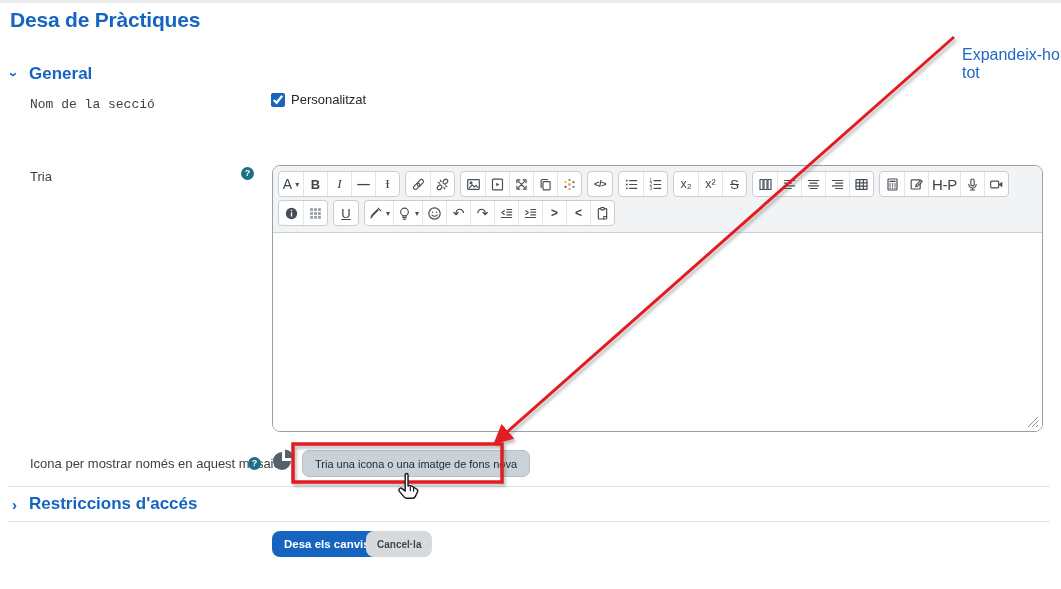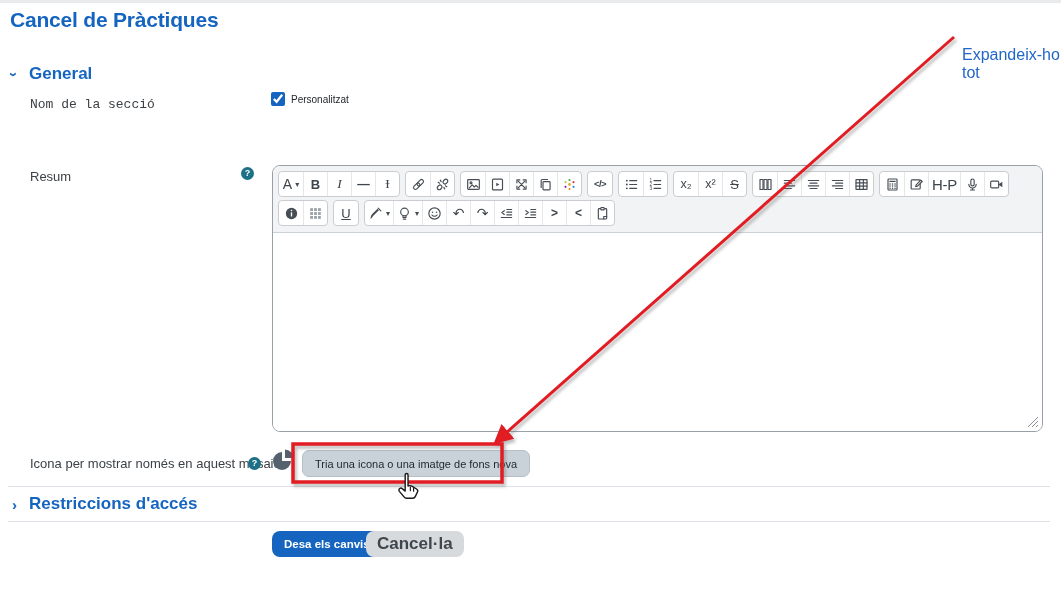--- a/index.html
+++ b/index.html
@@ -21,21 +21,21 @@
   .chev{font-size:15px;font-weight:700;display:inline-block;line-height:1;}
   .chev.down{transform:rotate(90deg);}
 
   .field-label{position:absolute;font-size:13px;color:#3c4146;}
   .lbl-section-name{left:30px;top:97px;font-family:Liberation Mono, monospace;}
   .lbl-summary{left:30px;top:169px;}
   .lbl-icon{left:30px;top:456px;}
 
   .checkbox-row{position:absolute;left:271px;top:92px;display:flex;align-items:center;gap:6px;}
   .checkbox-row input{width:14px;height:14px;margin:0;accent-color:var(--primary,#1565c0);cursor:pointer;}
-  .checkbox-row span{font-size:10px;color:#23282d;}
+  .checkbox-row span{font-size:13px;color:#23282d;}
 
   .name-input{position:absolute;left:272px;top:126px;width:162px;height:24px;border:1px solid #8f959e;
     border-radius:8px;padding:0 10px;font-size:12.5px;color:#4a5158;outline:none;
     font-family:"Liberation Sans",sans-serif;}
 
   .helpdot{position:absolute;width:13px;height:13px;border-radius:50%;background:var(--help-bg,#1c7187);
     color:#fff;font-size:9px;font-weight:700;display:flex;align-items:center;justify-content:center;
     cursor:pointer;line-height:1;}
   .help-summary{left:241px;top:167px;}
   .help-icon-field{left:248px;top:457px;}
@@ -73,50 +73,50 @@
     font-family:"Liberation Sans",sans-serif;display:flex;align-items:center;}
 
   .hr{position:absolute;left:8px;width:1042px;height:0;border-top:1px solid #dee2e6;}
   .hr1{top:486px;}
   .hr2{top:521px;}
 
   .save-btn{position:absolute;left:272px;top:531px;height:26px;padding:0 12px;border:none;border-radius:8px;
     background:var(--save,#1565c0);color:#fff;font-size:11.5px;font-weight:700;cursor:pointer;
     font-family:"Liberation Sans",sans-serif;}
   .cancel-btn{position:absolute;left:366px;top:531px;height:26px;padding:0 11px;border:none;border-radius:8px;
-    background:#d6dadd;color:#3f474d;font-size:17px;font-weight:700;cursor:pointer;
+    background:#d6dadd;color:#3f474d;font-size:10px;font-weight:700;cursor:pointer;
     font-family:"Liberation Sans",sans-serif;}
 
   
   .annotation{position:absolute;left:0;top:0;width:1061px;height:589px;pointer-events:none;z-index:20;}
   .hand{position:absolute;left:394px;top:471px;z-index:30;pointer-events:none;}
 </style>
 </head>
 <body>
 
 <div class="screen">
   <div class="topline"></div>
 
-  <h1 class="page-title">Cancel de Pràctiques</h1>
+  <h1 class="page-title">Desa de Pràctiques</h1>
   <a class="expand-link">Expandeix-ho tot</a>
 
   <div class="section-header sh-general">
     <span class="chev down">›</span>
     <span>General</span>
   </div>
 
   <div class="field-label lbl-section-name">Nom de la secció</div>
 
   <div class="checkbox-row">
     <input type="checkbox" checked="true" style="">
     <span>Personalitzat</span>
   </div>
 
 
-  <div class="field-label lbl-summary">Resum</div>
+  <div class="field-label lbl-summary">Tria</div>
   <div class="helpdot help-summary">?</div>
 
   <div class="editor">
     <div class="toolbar">
       <div class="tb-row" id="tb-row1">
           <div class="tgroup">
             <button type="button" class="tbtn">
               <span class="glyph g-big">A</span>
               <span class="caret">▾</span>
             </button>

